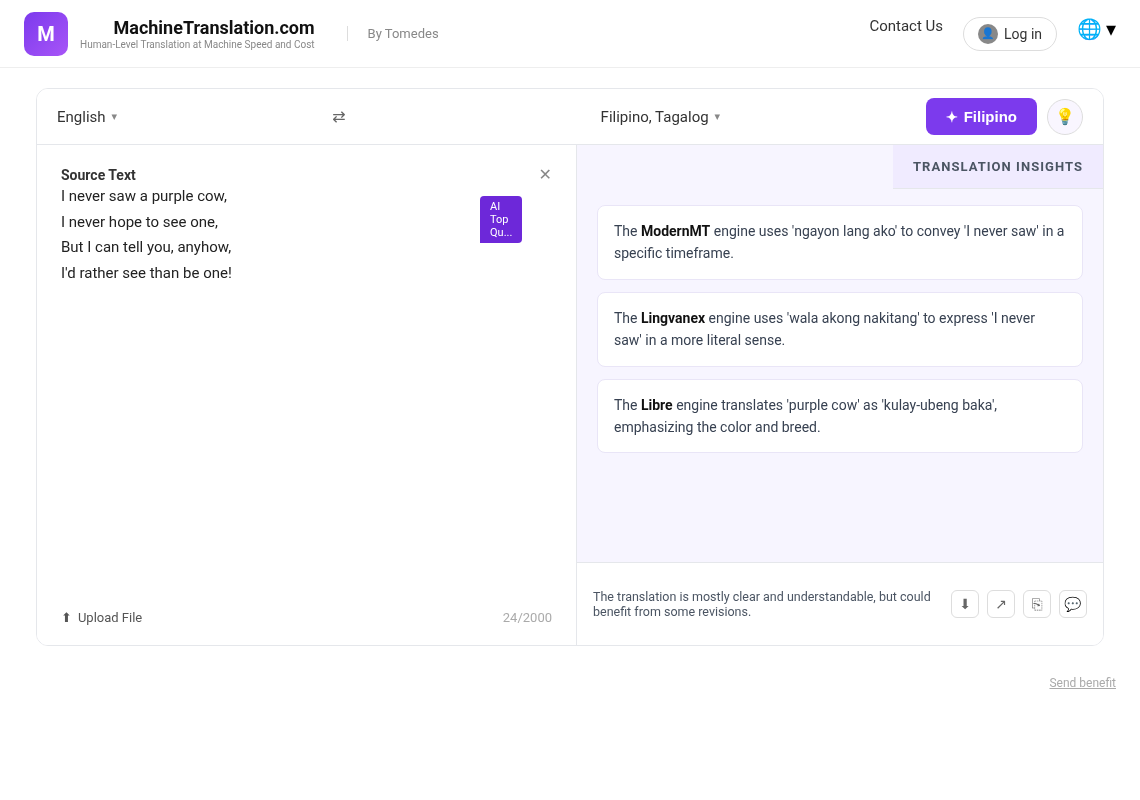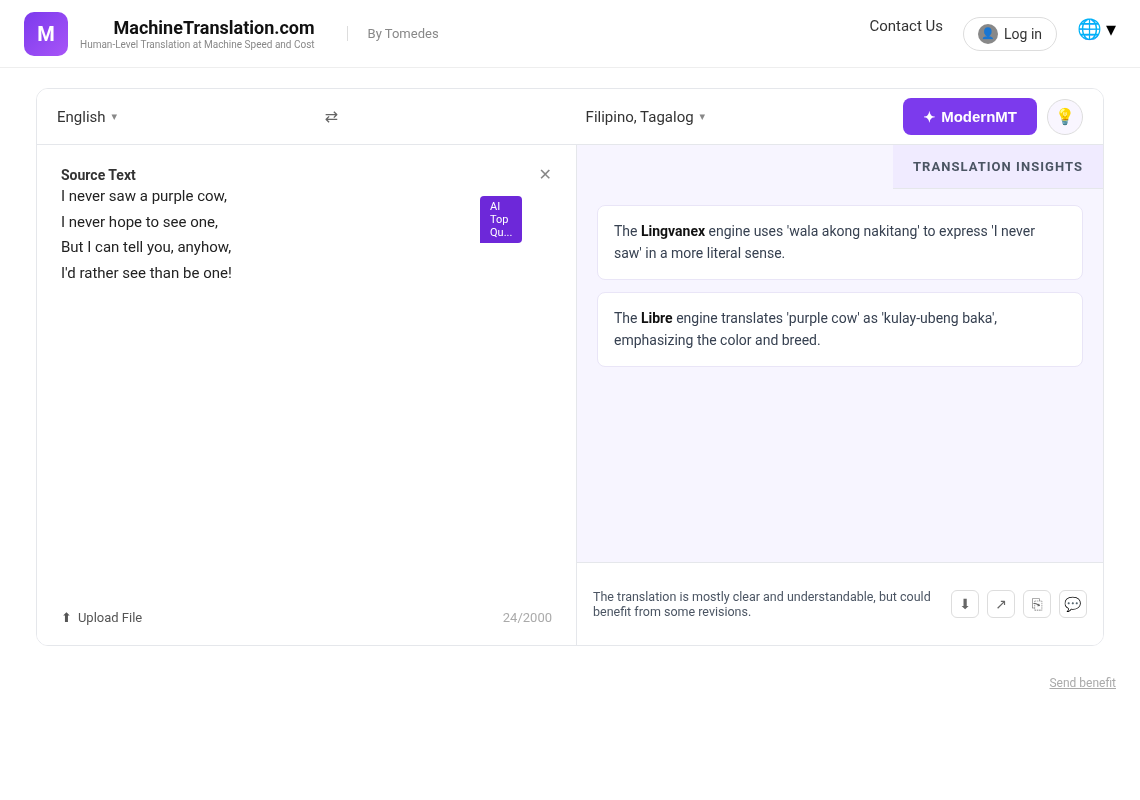--- a/index.html
+++ b/index.html
@@ -346,21 +346,21 @@
     </div>
     <div class="swap-btn">
       <span>⇄</span>
     </div>
     <div class="lang-select" style="margin-left: 40px;">
       <span>Filipino, Tagalog</span>
       <span class="lang-chevron">▾</span>
     </div>
     <button class="translate-btn">
       <span class="star">✦</span>
-      <span>ModernMT</span>
+      <span>Filipino</span>
     </button>
     <div class="lightbulb-btn">
       <span>💡</span>
     </div>
   </div>
 
   <div class="content-area">
 
     <div class="source-panel">
       <div class="source-header">
@@ -380,20 +380,23 @@
         </div>
         <span class="char-count">24/2000</span>
       </div>
     </div>
 
     <div class="insights-panel">
       <div class="insights-header">TRANSLATION INSIGHTS</div>
 
       <div class="insights-scroll">
         <div class="insight-card">
+          <span>The </span><span class="engine-name">ModernMT</span><span> engine uses 'ngayon lang ako' to convey 'I never saw' in a specific timeframe.</span>
+        </div>
+        <div class="insight-card">
           <span>The </span><span class="engine-name">Lingvanex</span><span> engine uses 'wala akong nakitang' to express 'I never saw' in a more literal sense.</span>
         </div>
         <div class="insight-card">
           <span>The </span><span class="engine-name">Libre</span><span> engine translates 'purple cow' as 'kulay-ubeng baka', emphasizing the color and breed.</span>
         </div>
       </div>
 
       <div class="translation-result-bar">
         <span class="translation-result-text">The translation is mostly clear and understandable, but could benefit from some revisions.</span>
         <div class="result-icons">

